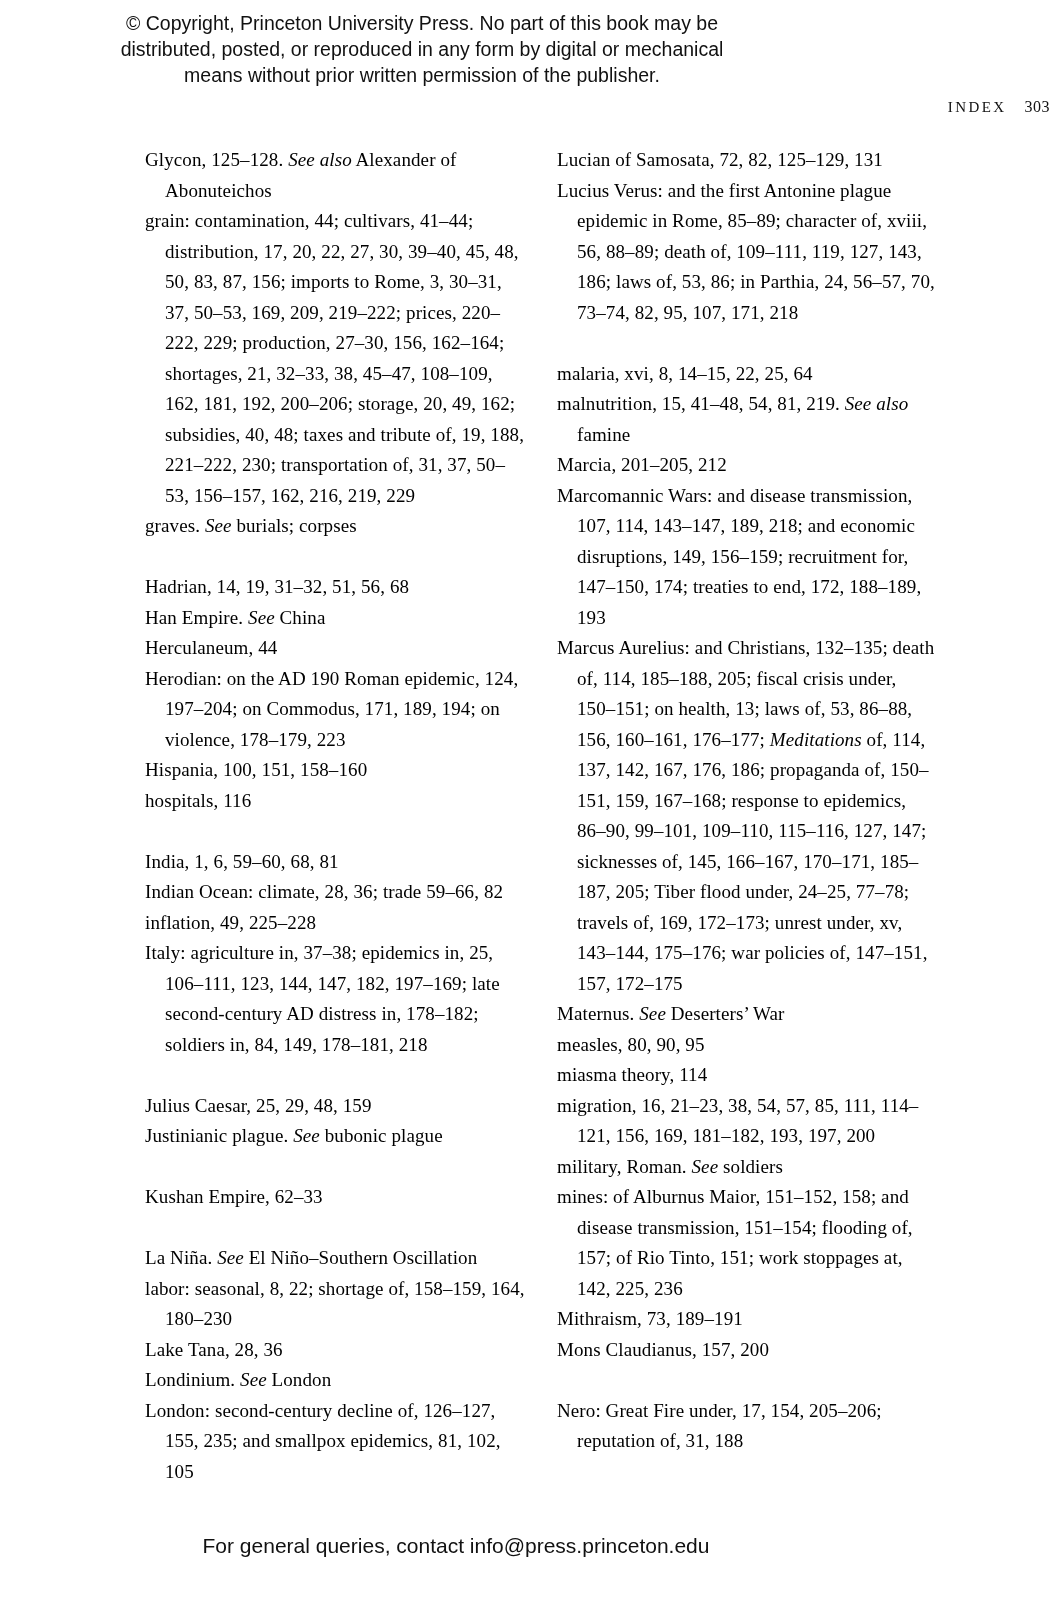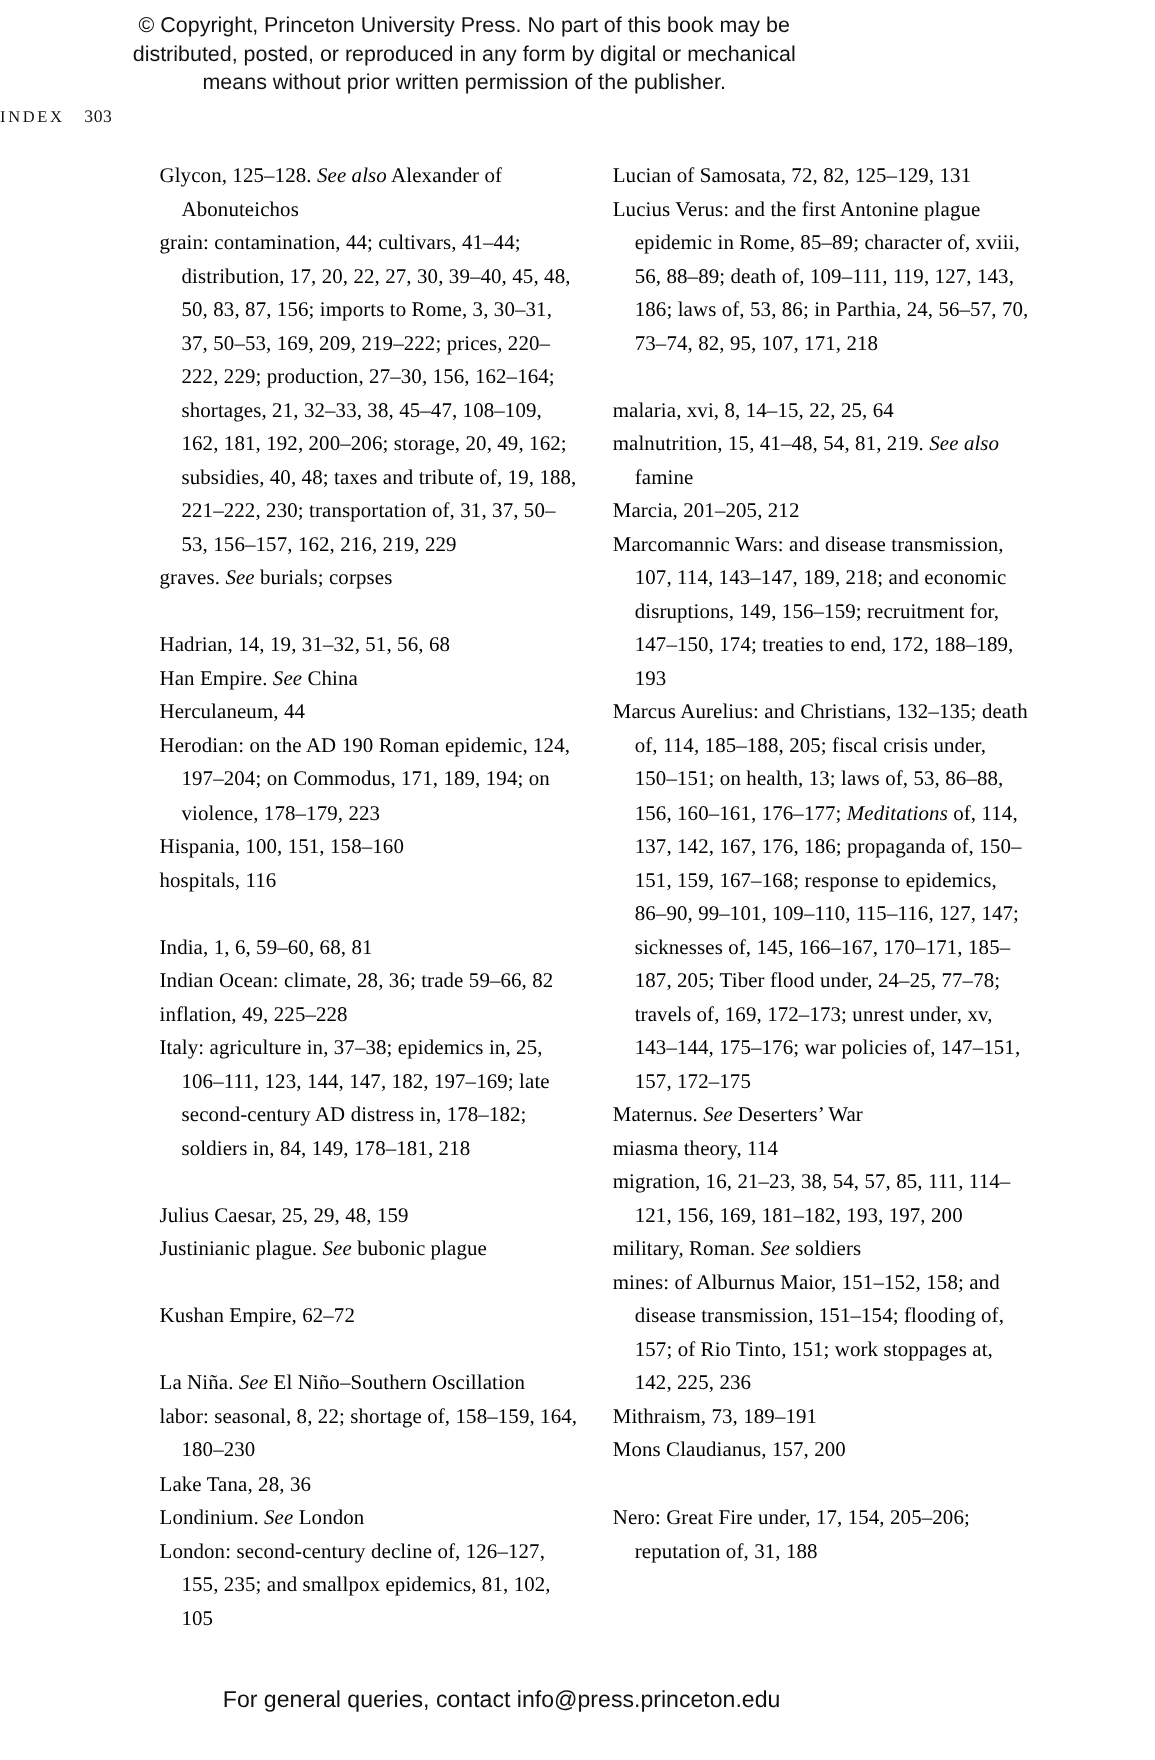--- a/index.html
+++ b/index.html
@@ -26,21 +26,21 @@
     line-height: 26px;
     color: #111;
   }
   .copyright span { display: block; }
 
   .running-head {
     position: absolute;
     top: 98px;
     left: 0;
     width: 1050px;
-    text-align: left;
+    text-align: right;
     font-family: "Liberation Serif", serif;
     font-size: 15px;
     letter-spacing: 2.4px;
     color: #111;
   }
   .running-head .folio {
     letter-spacing: 0.5px;
     margin-left: 18px;
     font-size: 16px;
   }
@@ -115,38 +115,39 @@
       <p class="entry hang">hospitals, 116</p>
       <div class="gap"></div>
       <p class="entry hang">India, 1, 6, 59–60, 68, 81</p>
       <p class="entry hang">Indian Ocean: climate, 28, 36; trade 59–66, 82</p>
       <p class="entry hang">inflation, 49, 225–228</p>
       <p class="entry hang">Italy: agriculture in, 37–38; epidemics in, 25, 106–111, 123, 144, 147, 182, 197–169; late second-century AD distress in, 178–182; soldiers in, 84, 149, 178–181, 218</p>
       <div class="gap"></div>
       <p class="entry hang">Julius Caesar, 25, 29, 48, 159</p>
       <p class="entry hang">Justinianic plague. <i>See</i> bubonic plague</p>
       <div class="gap"></div>
-      <p class="entry hang">Kushan Empire, 62–72</p>
+      <p class="entry hang">Kushan Empire, 62–33</p>
       <div class="gap"></div>
       <p class="entry hang">La Niña. <i>See</i> El Niño–Southern Oscillation</p>
       <p class="entry hang">labor: seasonal, 8, 22; shortage of, 158–159, 164, 180–230</p>
       <p class="entry hang">Lake Tana, 28, 36</p>
       <p class="entry hang">Londinium. <i>See</i> London</p>
       <p class="entry hang">London: second-century decline of, 126–127, 155, 235; and smallpox epidemics, 81, 102, 105</p>
     </div>
   <div class="col col-right" id="col-right">
       <p class="entry hang">Lucian of Samosata, 72, 82, 125–129, 131</p>
       <p class="entry hang">Lucius Verus: and the first Antonine plague epidemic in Rome, 85–89; character of, xviii, 56, 88–89; death of, 109–111, 119, 127, 143, 186; laws of, 53, 86; in Parthia, 24, 56–57, 70, 73–74, 82, 95, 107, 171, 218</p>
       <div class="gap"></div>
       <p class="entry hang">malaria, xvi, 8, 14–15, 22, 25, 64</p>
       <p class="entry hang">malnutrition, 15, 41–48, 54, 81, 219. <i>See also</i> famine</p>
       <p class="entry hang">Marcia, 201–205, 212</p>
       <p class="entry hang">Marcomannic Wars: and disease transmission, 107, 114, 143–147, 189, 218; and economic disruptions, 149, 156–159; recruitment for, 147–150, 174; treaties to end, 172, 188–189, 193</p>
       <p class="entry hang">Marcus Aurelius: and Christians, 132–135; death of, 114, 185–188, 205; fiscal crisis under, 150–151; on health, 13; laws of, 53, 86–88, 156, 160–161, 176–177; <i>Meditations</i> of, 114, 137, 142, 167, 176, 186; propaganda of, 150–151, 159, 167–168; response to epidemics, 86–90, 99–101, 109–110, 115–116, 127, 147; sicknesses of, 145, 166–167, 170–171, 185–187, 205; Tiber flood under, 24–25, 77–78; travels of, 169, 172–173; unrest under, xv, 143–144, 175–176; war policies of, 147–151, 157, 172–175</p>
       <p class="entry hang">Maternus. <i>See</i> Deserters’ War</p>
+      <p class="entry hang">measles, 80, 90, 95</p>
       <p class="entry hang">miasma theory, 114</p>
       <p class="entry hang">migration, 16, 21–23, 38, 54, 57, 85, 111, 114–121, 156, 169, 181–182, 193, 197, 200</p>
       <p class="entry hang">military, Roman. <i>See</i> soldiers</p>
       <p class="entry hang">mines: of Alburnus Maior, 151–152, 158; and disease transmission, 151–154; flooding of, 157; of Rio Tinto, 151; work stoppages at, 142, 225, 236</p>
       <p class="entry hang">Mithraism, 73, 189–191</p>
       <p class="entry hang">Mons Claudianus, 157, 200</p>
       <div class="gap"></div>
       <p class="entry hang">Nero: Great Fire under, 17, 154, 205–206; reputation of, 31, 188</p>
     </div>
 </div>

